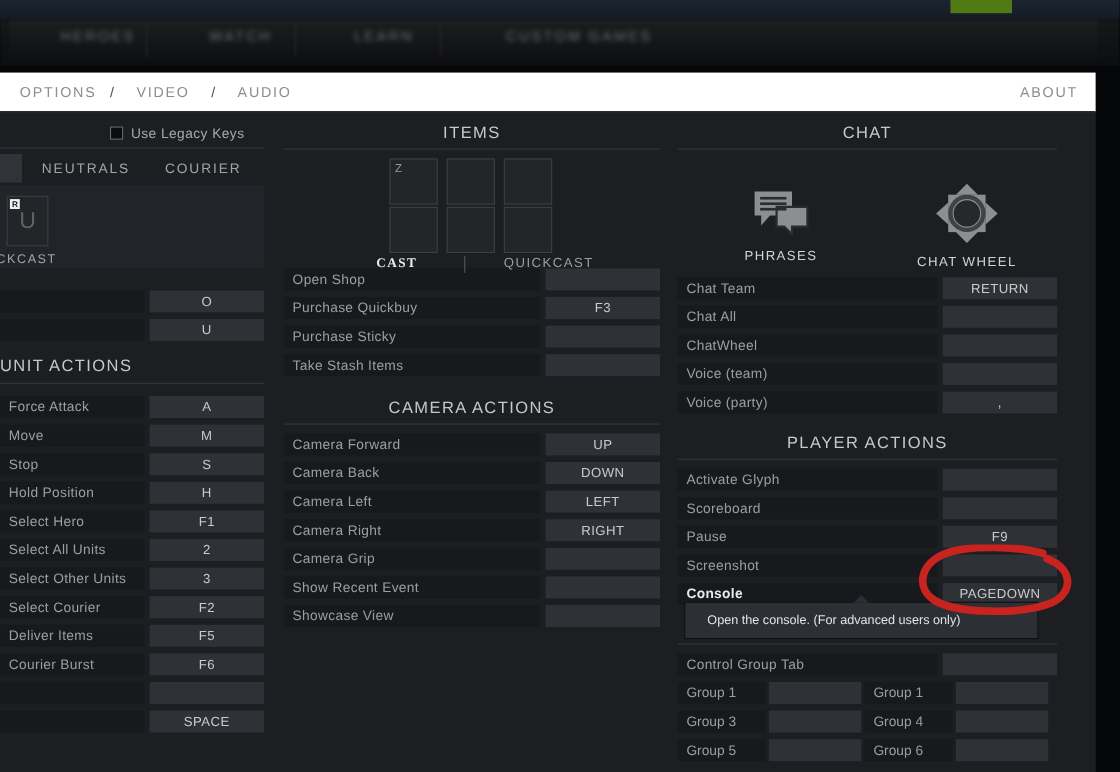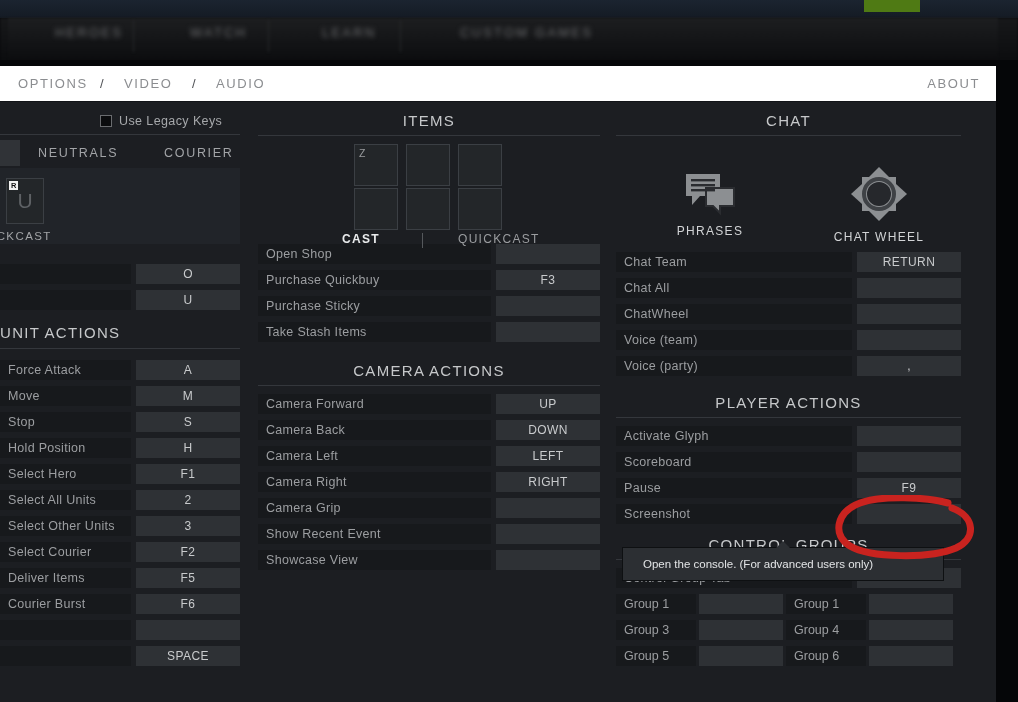--- a/index.html
+++ b/index.html
@@ -174,21 +174,21 @@
     border: 1px solid #3b3f44; background: #232629;
   }
   .icell .lt {
     position: absolute; left: 4px; top: 2px; color: #9a9c9f; font-size: 10.5px;
   }
   .castrow2 {
     position: absolute; top: 88px; left: 0; width: 342px; height: 18px;
   }
   .castrow2 .c1 {
     position: absolute; left: 84px; color: #e9ebec; font-size: 12px;
-    font-weight: bold; letter-spacing: 1.3px; cursor: pointer;
+    font-weight: bold; letter-spacing: 1.3px; cursor: pointer; font-family: Liberation Serif, serif;
   }
   .castrow2 .cd {
     position: absolute; left: 164px; top: 1px; width: 1px; height: 15px;
     background: #55585c;
   }
   .castrow2 .c2 {
     position: absolute; left: 200px; color: #9b9da0; font-size: 12px;
     letter-spacing: 1.3px; cursor: pointer;
   }
 
@@ -252,21 +252,21 @@
 
         <div class="legacy">
           <span class="box"></span>
           <span class="txt">Use Legacy Keys</span>
         </div>
         <div class="left-rule"></div>
 
         <div class="tabbar">
           <div class="tabsel"></div>
           <div class="tb" style="left:218px">NEUTRALS</div>
-          <div class="tb" style="left:344px">COURIER</div>
+          <div class="tb" style="left:330px">COURIER</div>
         </div>
 
         <div class="keyarea">
 
           <div class="keycell" style="left:186px">
             <span class="keybadge">R</span>
             <span>U</span>
           </div>
           <div class="castrow">
 
@@ -503,20 +503,24 @@
               <div class="row-key"></div>
             </div>
           <div class="row">
               <div class="row-label">Pause</div>
               <div class="row-key">F9</div>
             </div>
           <div class="row">
               <div class="row-label">Screenshot</div>
               <div class="row-key"></div>
             </div>
+          <div class="row highlight">
+            <div class="row-label">Console</div>
+            <div class="row-key">PAGEDOWN</div>
+          </div>
         </div>
 
         <div style="margin-top:12px">
           <div class="sec-title">CONTROL GROUPS</div>
           <div class="sec-rule"></div>
         </div>
 
         <div>
           <div class="row">
             <div class="row-label">Control Group Tab</div>

